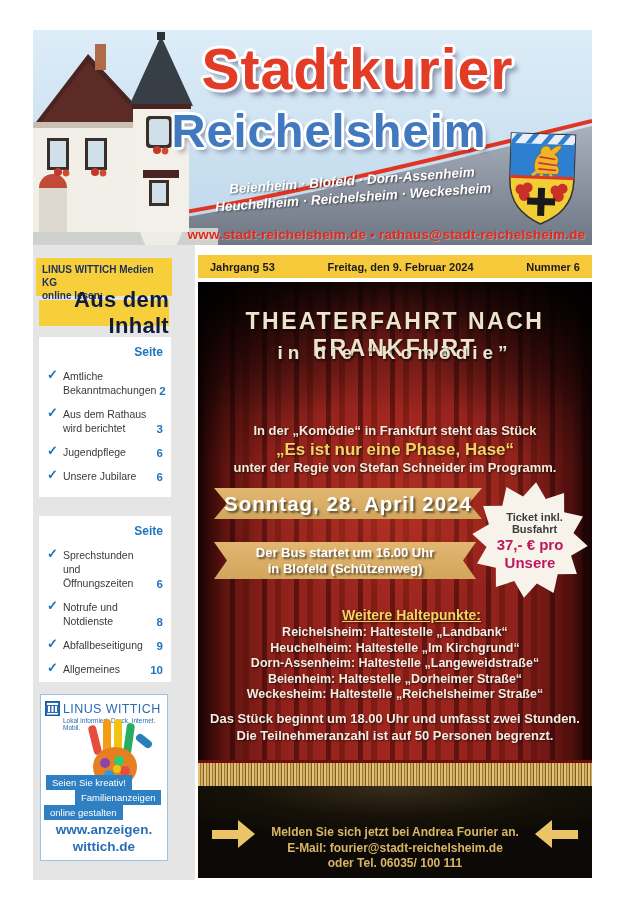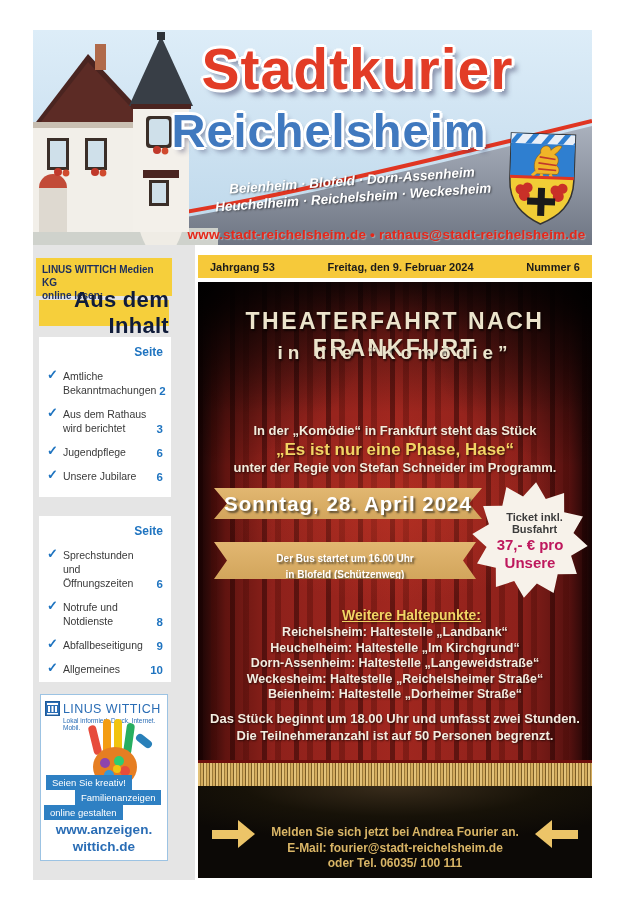--- a/index.html
+++ b/index.html
@@ -100,21 +100,21 @@
   .p-sub     { position:absolute; left:0; right:0; top:60px; text-align:center; font-size:19px; letter-spacing:5px; color:#ece4cc; text-shadow:1px 2px 2px rgba(0,0,0,.6); }
   .p-intro   { position:absolute; left:8px; right:8px; top:98px; text-align:center; font-size:13px; line-height:16.5px; color:#f3ecdc; text-shadow:1px 1px 2px rgba(0,0,0,.6); }
   .p-play    { position:absolute; left:8px; right:8px; top:141px; text-align:center; font-size:13px; line-height:16px; color:#f3ecdc; text-shadow:1px 1px 2px rgba(0,0,0,.6); }
   .p-play .yl{ display:block; font-size:17px; line-height:21px; color:#f2d464; }
   .ribbon {
     position:absolute; left:16px; background:linear-gradient(180deg,#e2b771 0%,#d2a55c 100%);
     clip-path:polygon(0 0,100% 0,calc(100% - 13px) 50%,100% 100%,0 100%,13px 50%);
     text-align:center; color:#ffffff; text-shadow:2px 2px 2px rgba(70,60,40,.85);
   }
   .ribbon.r1 { top:206px; width:268px; height:31px; font-size:20.5px; line-height:31px; letter-spacing:1px; }
-  .ribbon.r2 { top:260px; width:262px; height:37px; font-size:10px; line-height:16px; padding-top:9px; box-sizing:border-box; }
+  .ribbon.r2 { top:260px; width:262px; height:37px; font-size:13px; line-height:16px; padding-top:3px; box-sizing:border-box; }
   .star-wrap { position:absolute; right:2px; top:198px; width:120px; height:120px; }
   .star-txt {
     position:absolute; inset:0; display:flex; flex-direction:column; align-items:center;
     justify-content:center; padding-top:2px; text-align:center;
   }
   .star-txt .tk { font-size:11px; line-height:12.5px; color:#3c3c3c;margin-left:9px; }
   .star-txt .pr { font-size:15px; line-height:18px; color:#be185d; }
   .p-stops-title { position:absolute; left:0; right:0; top:325px; text-align:center; font-size:14px; color:#f2d464; text-decoration:underline; text-shadow:1px 1px 2px rgba(0,0,0,.6);padding-left:33px; }
   .p-stops  { position:absolute; left:4px; right:4px; top:343px; text-align:center; font-size:12.5px; line-height:15.5px; color:#f3ece0; text-shadow:1px 1px 2px rgba(0,0,0,.6); }
   .p-details{ position:absolute; left:4px; right:4px; top:428px; text-align:center; font-size:13px; line-height:17px; color:#f3ece0; text-shadow:1px 1px 2px rgba(0,0,0,.6); }
@@ -367,22 +367,22 @@
         <div class="pr">37,- € pro</div>
         <div class="pr">Unsere</div>
       </div>
     </div>
 
     <div class="p-stops-title">Weitere Haltepunkte:</div>
     <div class="p-stops">
       <div>Reichelsheim: Haltestelle „Landbank“</div>
       <div>Heuchelheim: Haltestelle „Im Kirchgrund“</div>
       <div>Dorn-Assenheim: Haltestelle „Langeweidstraße“</div>
+      <div>Beienheim: Haltestelle „Dorheimer Straße“</div>
       <div>Weckesheim: Haltestelle „Reichelsheimer Straße“</div>
-      <div>Beienheim: Haltestelle „Dorheimer Straße“</div>
     </div>
 
     <div class="p-details">
       <div>Das Stück beginnt um 18.00 Uhr und umfasst zwei Stunden.</div>
       <div>
         <span>Die Teilnehmeranzahl ist auf </span><span style="font-weight:900">50 Personen</span><span> begrenzt.</span>
       </div>
     </div>
 
     <div class="fringe"></div>

